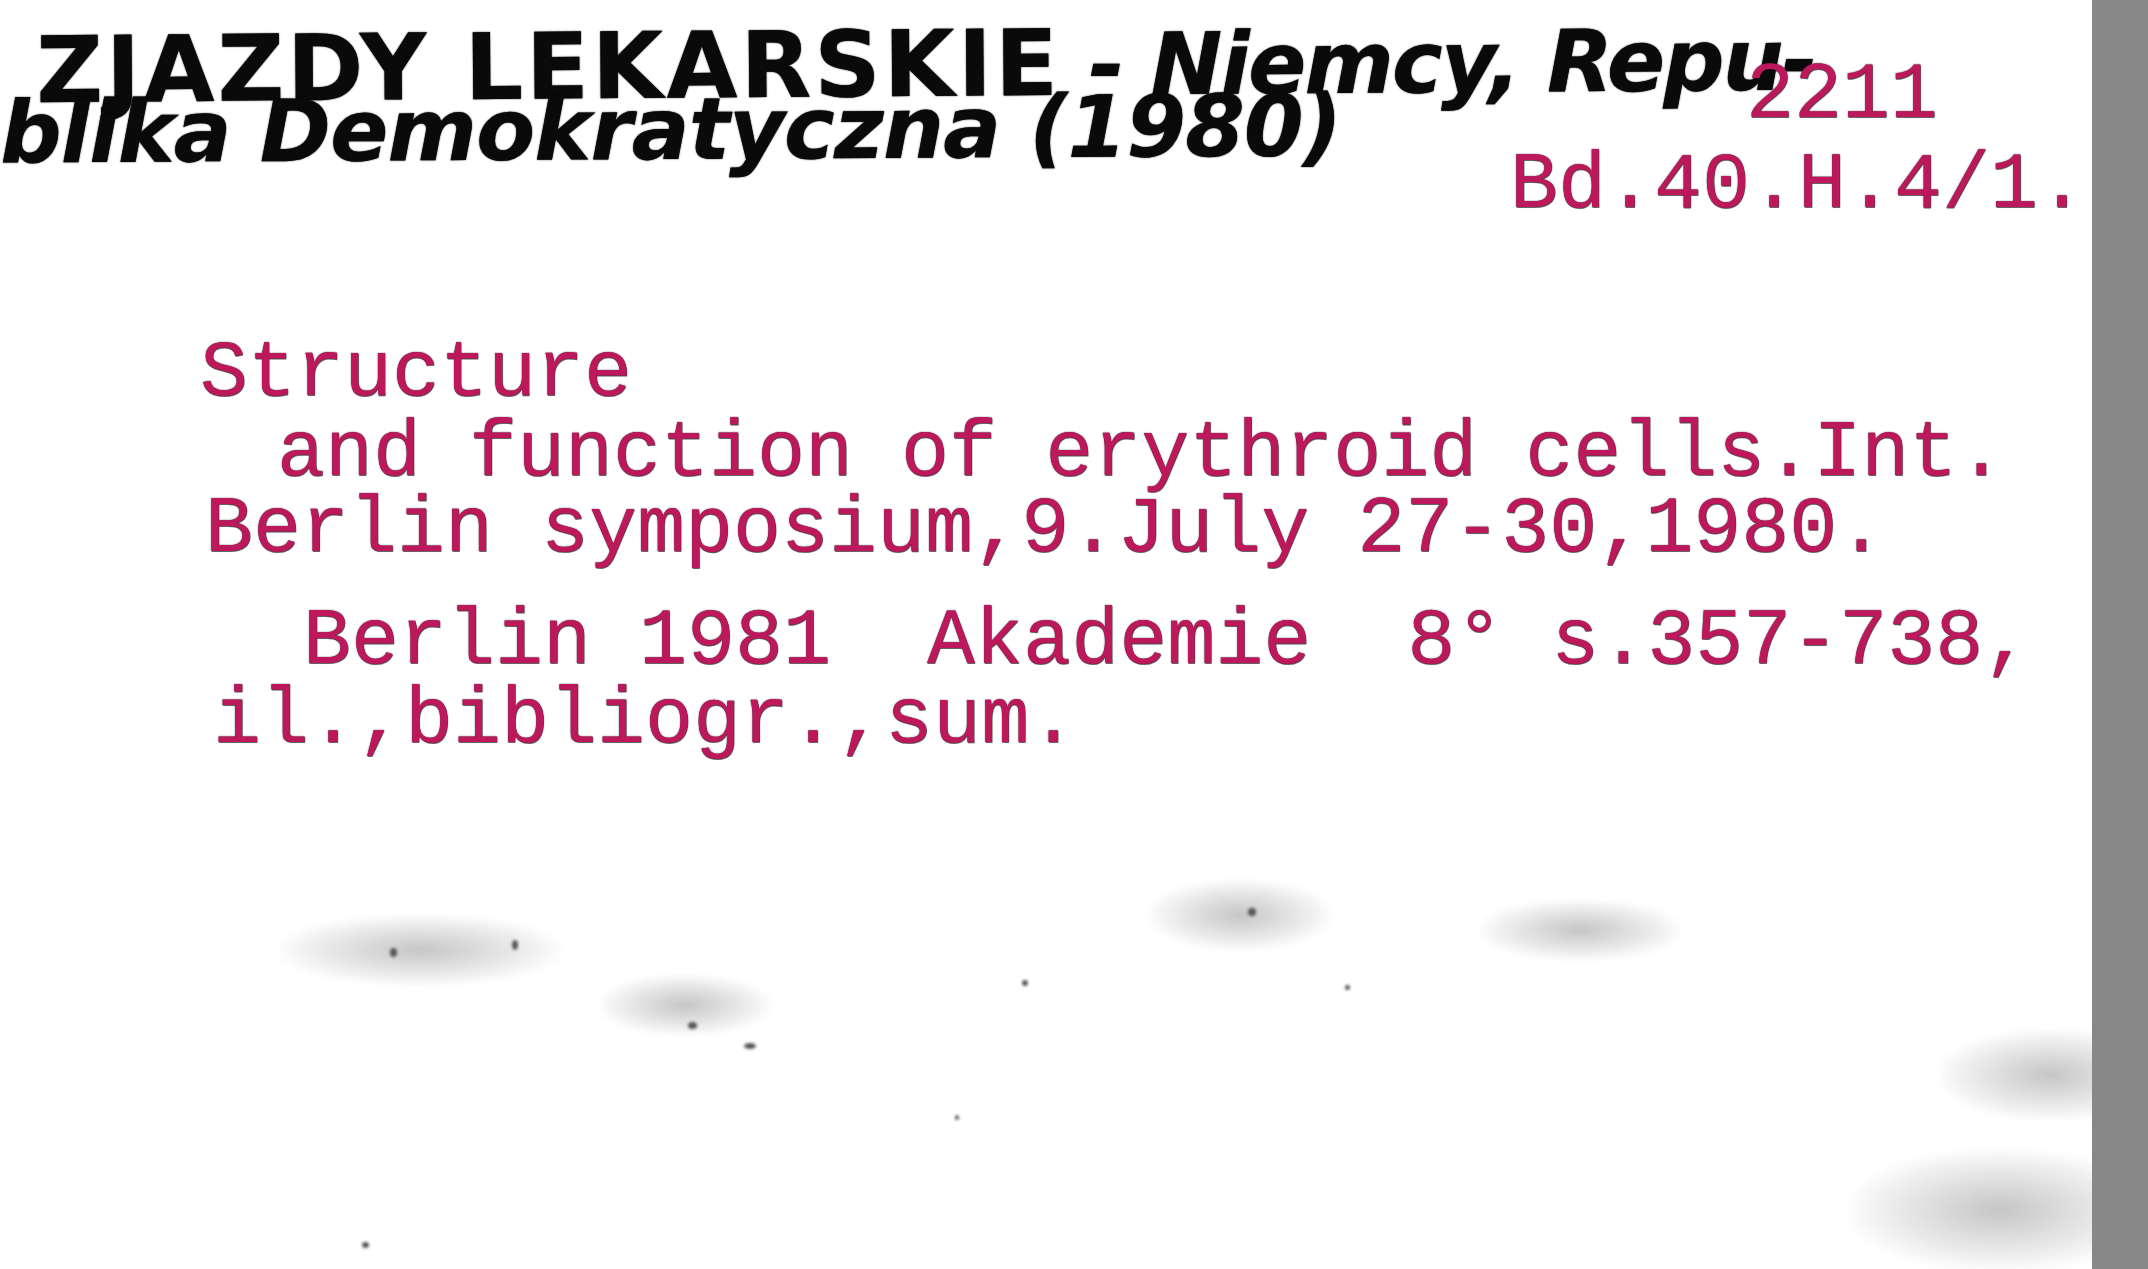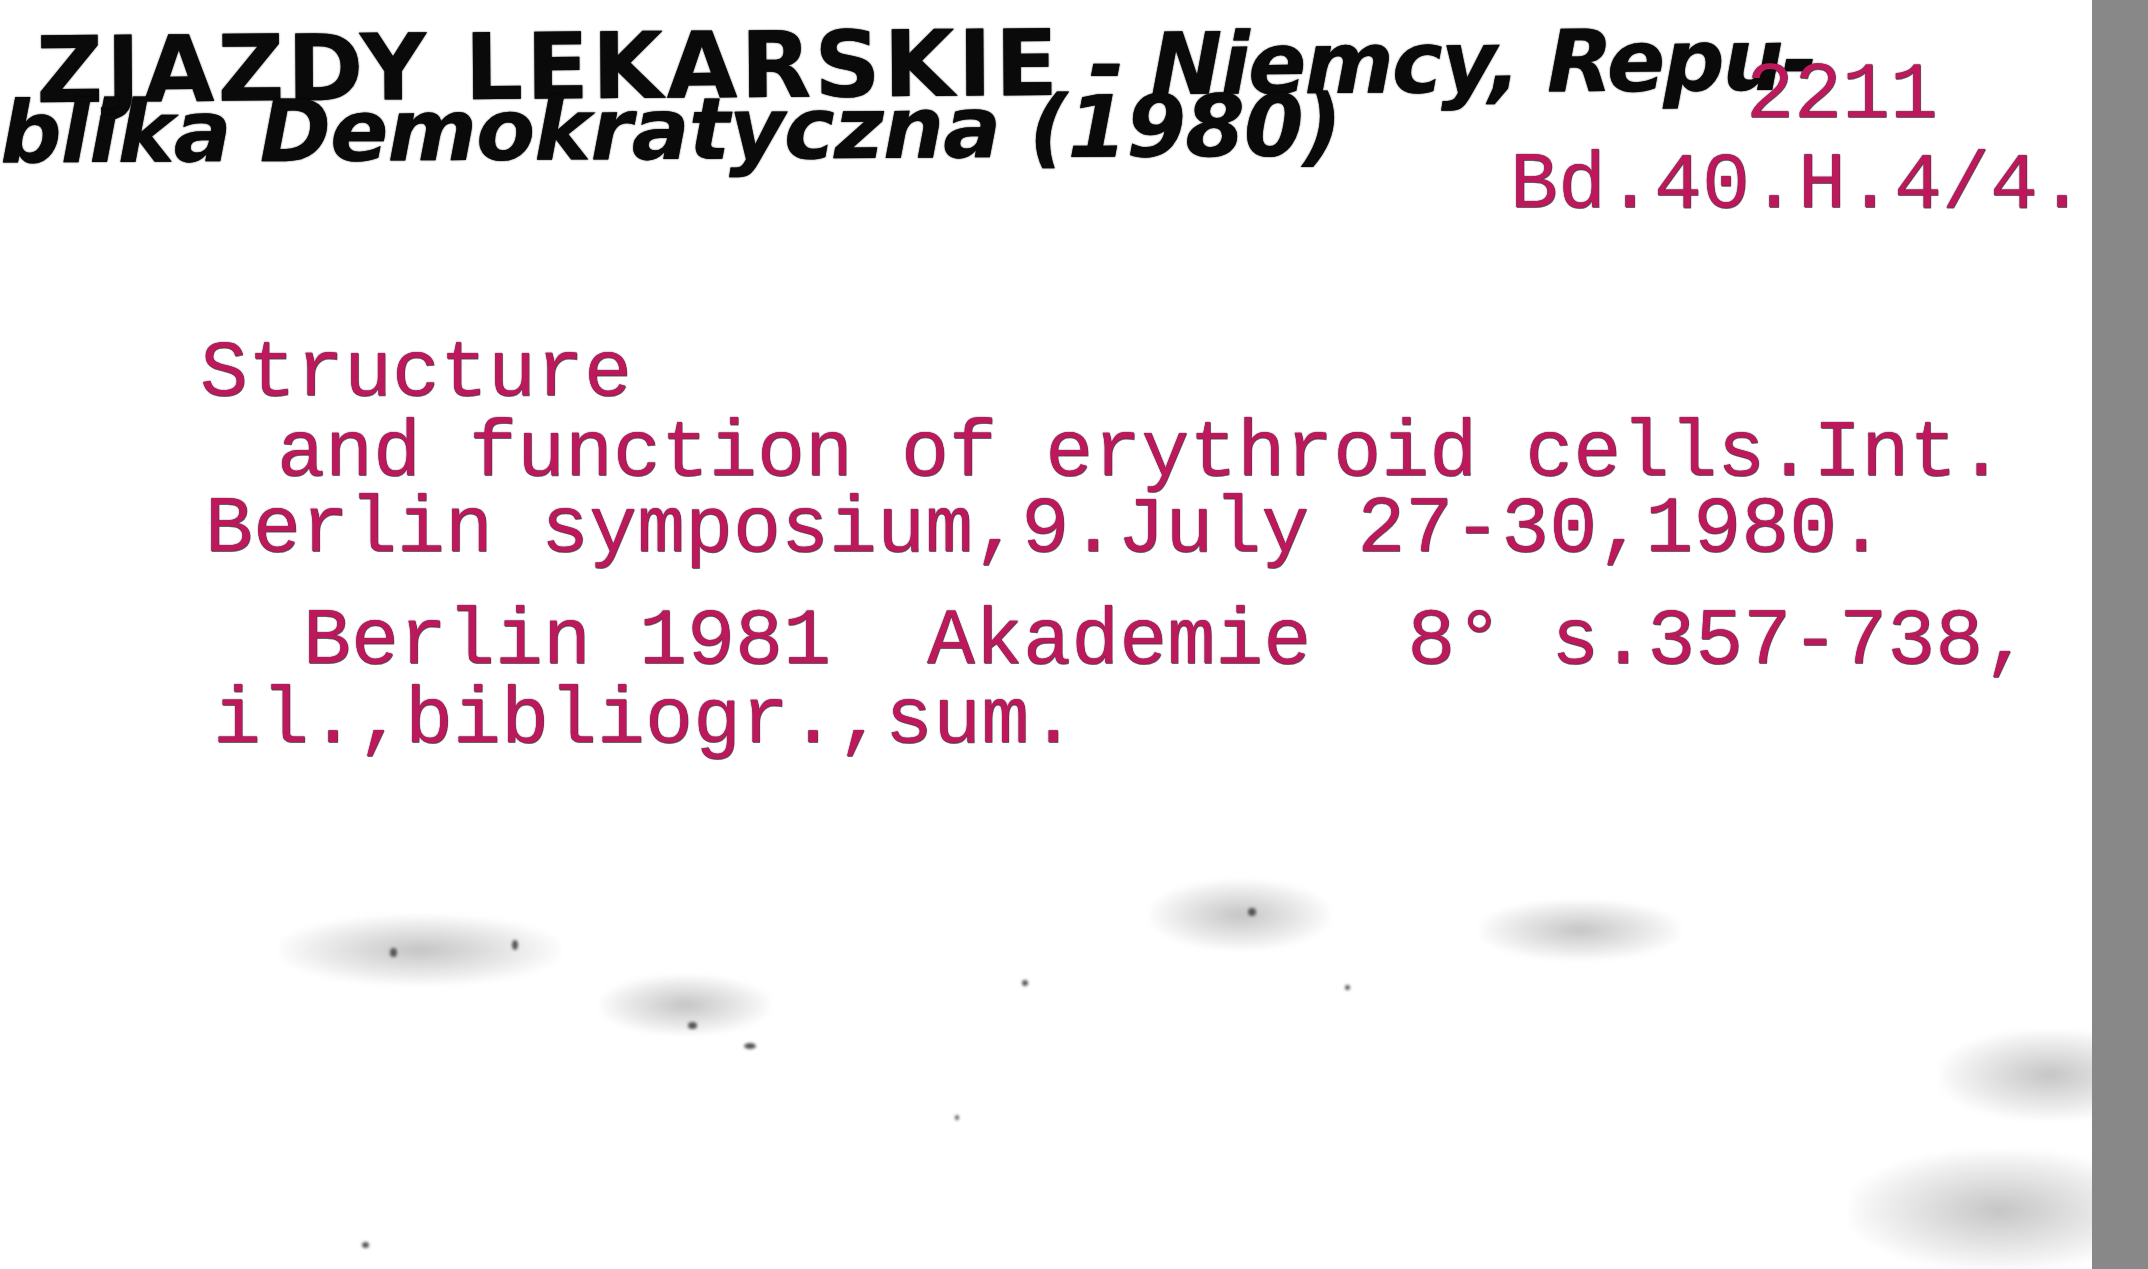--- a/index.html
+++ b/index.html
@@ -80,21 +80,21 @@
 <body>
 
 <div class="card">
 
   <div class="hw hw-line1">
     <span class="hw-caps">ZJAZDY LEKARSKIE</span><span class="hw-script"> - Niemcy, Repu-</span>
   </div>
   <div class="hw hw-line2">blika Demokratyczna (1980)</div>
 
   <div class="tw ref-number">2211</div>
-  <div class="tw ref-volume">Bd.40.H.4/4.</div>
+  <div class="tw ref-volume">Bd.40.H.4/1.</div>
 
   <div class="tw bl0">Structure</div>
   <div class="tw bl1">and function of erythroid cells.Int.</div>
   <div class="tw bl2">Berlin symposium,9.July 27-30,1980.</div>
   <div class="tw bl3">Berlin 1981  Akademie  8° s.357-738,</div>
   <div class="tw bl4">il.,bibliogr.,sum.</div>
 
   <div class="smudge" style="left:280px;top:915px;width:280px;height:70px;"></div>
   <div class="smudge" style="left:600px;top:975px;width:170px;height:60px;"></div>
   <div class="smudge" style="left:1150px;top:880px;width:180px;height:70px;"></div>

